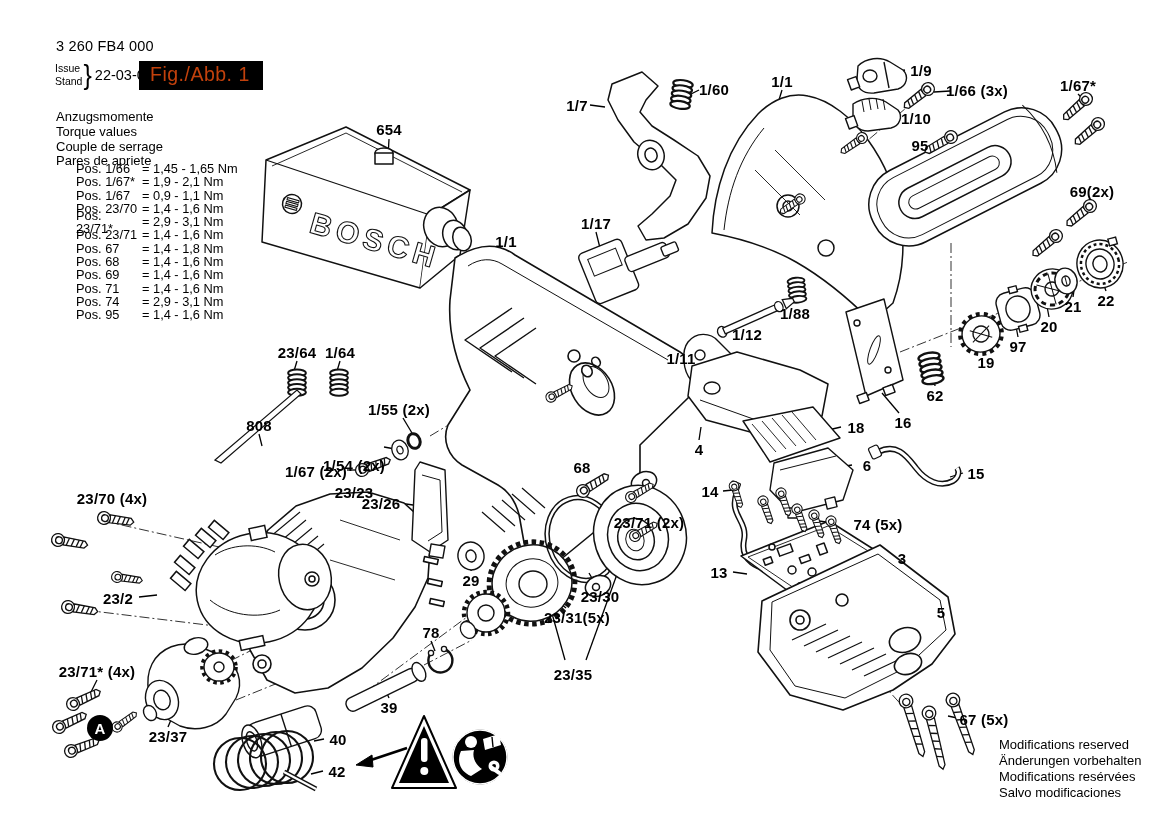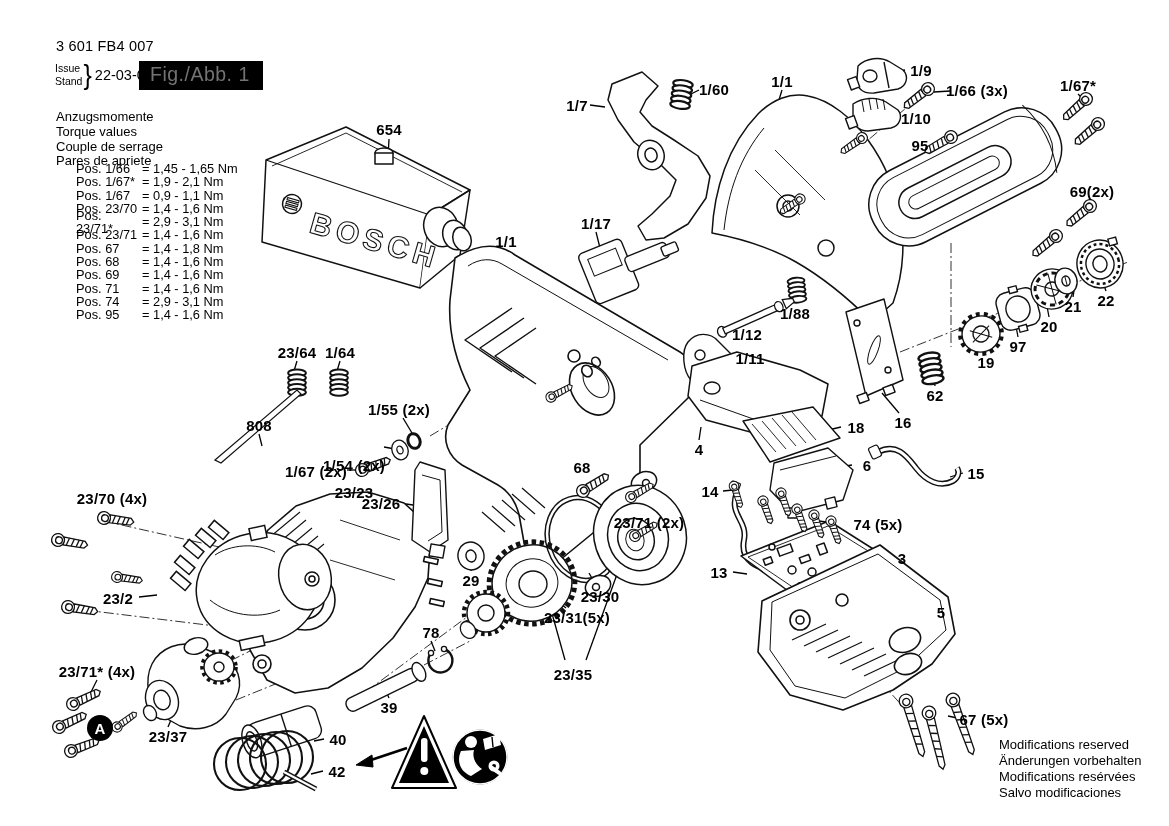--- a/index.html
+++ b/index.html
@@ -6,21 +6,21 @@
   body{width:1169px;height:826px;position:relative;overflow:hidden;
        font-family:"Liberation Sans",sans-serif;color:#000;}
   .stage{position:absolute;left:0;top:0;width:1169px;height:826px;}
   svg.art{position:absolute;left:0;top:0;}
   
   .part-number{position:absolute;left:56px;top:38px;font-size:14.5px;letter-spacing:.2px;}
   .issue-block{position:absolute;left:55px;top:60px;display:flex;align-items:center;}
   .issue-labels{font-size:10.5px;line-height:1.15;}
   .issue-brace{font-size:25px;font-weight:300;margin:0 3px 0 1px;transform:scaleY(1.1);}
   .issue-date{font-size:14.5px;}
-  .figure-badge{position:absolute;left:139px;top:61px;background:#000;color:#737373;
+  .figure-badge{position:absolute;left:139px;top:61px;background:#000;color:#c2410c;
        font-size:19.5px;padding:2px 13px 4px 11px;letter-spacing:.5px;}
   .torque-head{position:absolute;left:56px;top:110px;font-size:13px;line-height:1.14;}
   .torque-table{position:absolute;left:56px;top:162px;font-size:12.8px;line-height:1.04;}
   .trow{display:flex;height:13.3px;align-items:center;margin-left:20px;}
   .tpos{width:66px;flex:0 0 66px;}
   .footer-note{position:absolute;left:999px;top:737px;font-size:13px;line-height:1.22;}
   .callout{position:absolute;transform:translate(-50%,-50%);font-size:15px;font-weight:bold;
        white-space:nowrap;letter-spacing:.2px;}
 </style>
 </head>
@@ -491,21 +491,21 @@
     <circle cx="494" cy="766" r="2" fill="#000"></circle>
     <rect x="488" y="768" width="14" height="4" rx="2" transform="rotate(35 495 770)" fill="#fff"></rect>
   </g>
 
   <g>
     <circle cx="100" cy="728" r="13" fill="#000"></circle>
     <text x="100" y="733.5" text-anchor="middle" font-size="15" font-weight="bold" fill="#fff" font-family="Liberation Sans, sans-serif">A</text>
   </g>
 </svg>
 
-<div class="part-number">3 601 FB4 007</div>
+<div class="part-number">3 260 FB4 000</div>
 
 <div class="issue-block">
   <div class="issue-labels">
     <div>Issue</div>
     <div>Stand</div>
   </div>
   <div class="issue-brace">}</div>
   <div class="issue-date">22-03-09</div>
 </div>
 
@@ -583,21 +583,21 @@
       <div class="callout" style="left: 596px; top: 223px;">1/17</div>
       <div class="callout" style="left: 782px; top: 81px;">1/1</div>
       <div class="callout" style="left: 921px; top: 70px;">1/9</div>
       <div class="callout" style="left: 977px; top: 90px;">1/66 (3x)</div>
       <div class="callout" style="left: 1078px; top: 85px;">1/67*</div>
       <div class="callout" style="left: 916px; top: 118px;">1/10</div>
       <div class="callout" style="left: 920px; top: 145px;">95</div>
       <div class="callout" style="left: 1092px; top: 191px;">69(2x)</div>
       <div class="callout" style="left: 795px; top: 313px;">1/88</div>
       <div class="callout" style="left: 747px; top: 334px;">1/12</div>
-      <div class="callout" style="left: 750px; top: 358px;">1/11</div>
+      <div class="callout" style="left: 681px; top: 358px;">1/11</div>
       <div class="callout" style="left: 1106px; top: 300px;">22</div>
       <div class="callout" style="left: 1073px; top: 306px;">21</div>
       <div class="callout" style="left: 1049px; top: 326px;">20</div>
       <div class="callout" style="left: 1018px; top: 346px;">97</div>
       <div class="callout" style="left: 986px; top: 362px;">19</div>
       <div class="callout" style="left: 935px; top: 395px;">62</div>
       <div class="callout" style="left: 903px; top: 422px;">16</div>
       <div class="callout" style="left: 856px; top: 427px;">18</div>
       <div class="callout" style="left: 699px; top: 449px;">4</div>
       <div class="callout" style="left: 867px; top: 465px;">6</div>

